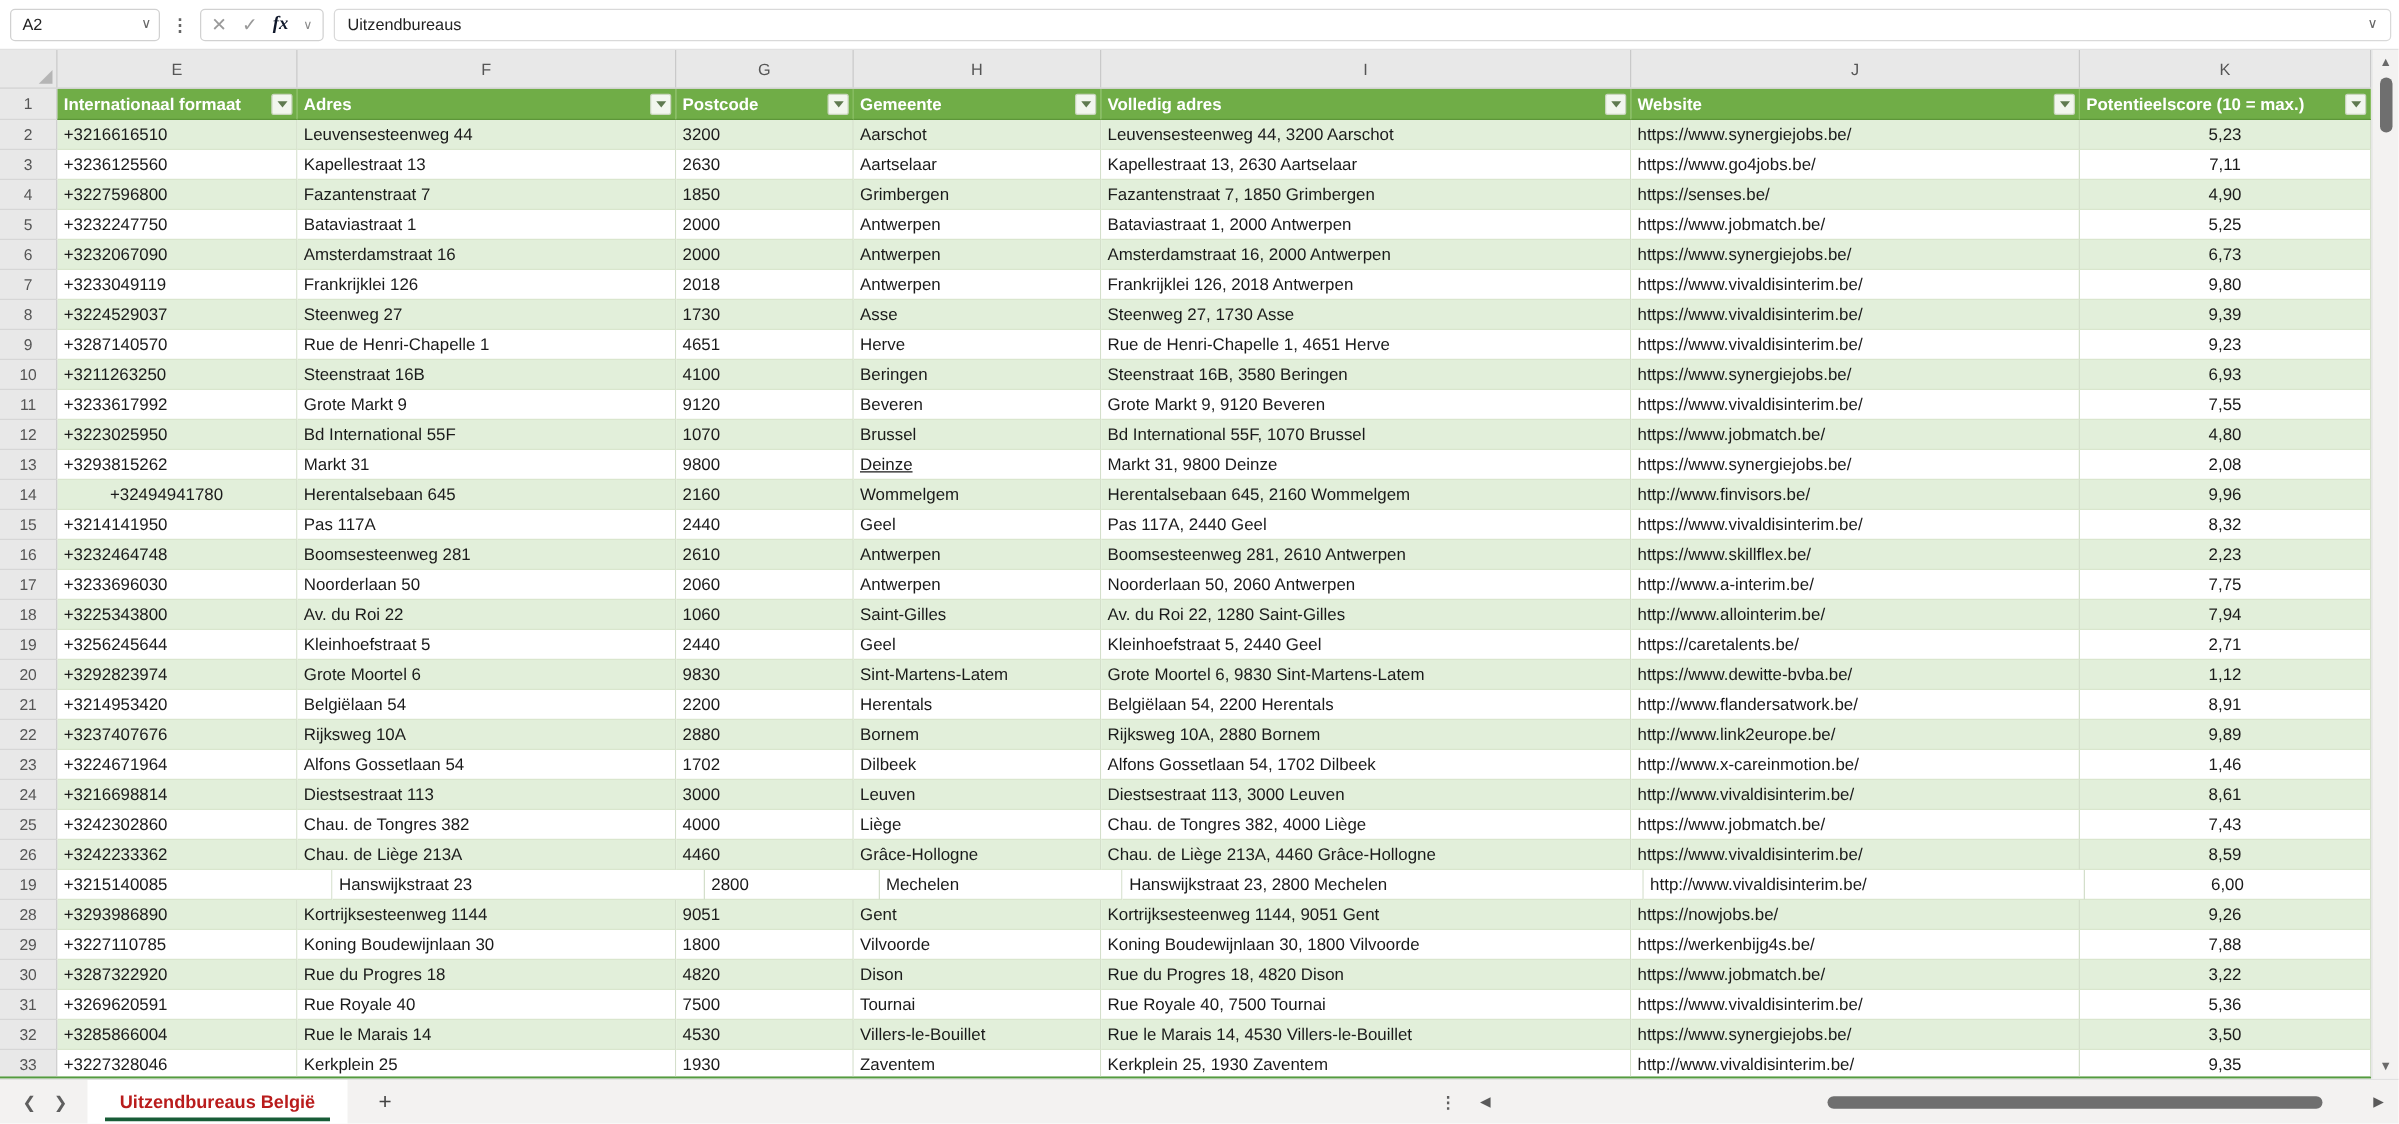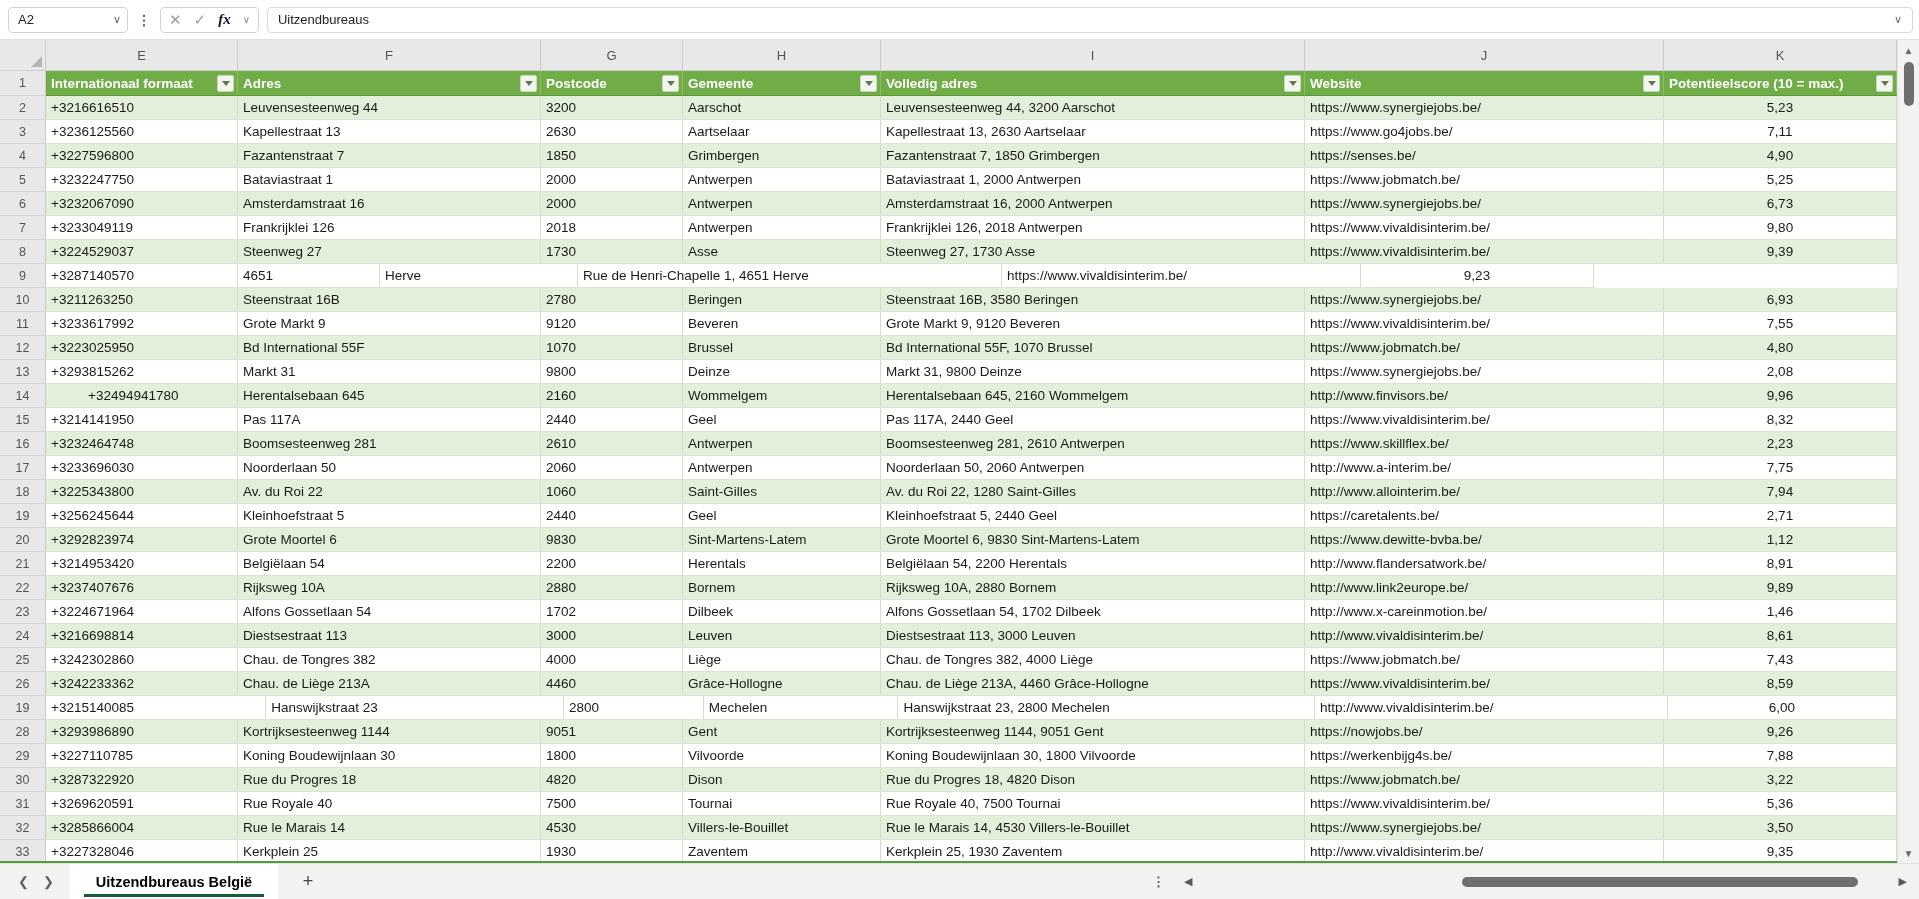--- a/index.html
+++ b/index.html
@@ -66,21 +66,21 @@
   .v-thumb { width:10px; height:44px; background:#6f6f6f; border-radius:6px; margin-top:2px; }
   .v-fill { flex:1; }
 
   
   .bottom-bar { height:36px; background:#f3f2f1; display:flex; align-items:center;
     flex:0 0 36px; border-top:1px solid #e1e1e1; position:relative; }
   .sheet-nav { display:flex; gap:14px; padding:0 16px 0 18px; color:#5f5f5f; font-size:13px; }
   .sheet-nav span { cursor:default; }
   .sheet-tab { height:36px; background:#fff; display:flex; align-items:center;
     padding:0 26px; position:relative; }
-  .sheet-tab .tab-label { color:#000000; font-weight:bold; font-size:14.5px; }
+  .sheet-tab .tab-label { color:#b91c1c; font-weight:bold; font-size:14.5px; }
   .sheet-tab::after { content:""; position:absolute; left:14px; right:14px; bottom:3px;
     height:3px; background:#185c37; }
   .add-sheet { width:60px; text-align:center; color:#444; font-size:18px; }
   .bb-kebab { position:absolute; left:1152px; color:#5f5f5f; font-size:13px; font-weight:bold; }
   .h-scroll { position:absolute; left:1178px; right:6px; top:0; bottom:0;
     display:flex; align-items:center; }
   .h-arrow { color:#5a5a5a; font-size:11px; padding:0 6px; }
   .h-track { flex:1; position:relative; height:12px; }
   .h-thumb { position:absolute; top:1px; height:10px; left:38%; width:57%;
     background:#6f6f6f; border-radius:6px; }
@@ -220,31 +220,32 @@
             <div class="cell" style="width: 303px;">Steenweg 27</div>
             <div class="cell" style="width: 142px;">1730</div>
             <div class="cell" style="width: 198px;">Asse</div>
             <div class="cell" style="width: 424px;">Steenweg 27, 1730 Asse</div>
             <div class="cell" style="width: 359px;">https://www.vivaldisinterim.be/</div>
             <div class="cell center" style="width: 233px;">9,39</div>
           </div>
           <div class="g-row plain">
             <div class="rownum">9</div>
             <div class="cell" style="width: 192px;">+3287140570</div>
+            <div class="cell" style="width: 303px;">Rue de Henri-Chapelle 1</div>
             <div class="cell" style="width: 142px;">4651</div>
             <div class="cell" style="width: 198px;">Herve</div>
             <div class="cell" style="width: 424px;">Rue de Henri-Chapelle 1, 4651 Herve</div>
             <div class="cell" style="width: 359px;">https://www.vivaldisinterim.be/</div>
             <div class="cell center" style="width: 233px;">9,23</div>
           </div>
           <div class="g-row banded">
             <div class="rownum">10</div>
             <div class="cell" style="width: 192px;">+3211263250</div>
             <div class="cell" style="width: 303px;">Steenstraat 16B</div>
-            <div class="cell" style="width: 142px;">2780</div>
+            <div class="cell" style="width: 142px;">4100</div>
             <div class="cell" style="width: 198px;">Beringen</div>
             <div class="cell" style="width: 424px;">Steenstraat 16B, 3580 Beringen</div>
             <div class="cell" style="width: 359px;">https://www.synergiejobs.be/</div>
             <div class="cell center" style="width: 233px;">6,93</div>
           </div>
           <div class="g-row plain">
             <div class="rownum">11</div>
             <div class="cell" style="width: 192px;">+3233617992</div>
             <div class="cell" style="width: 303px;">Grote Markt 9</div>
             <div class="cell" style="width: 142px;">9120</div>
@@ -261,21 +262,21 @@
             <div class="cell" style="width: 198px;">Brussel</div>
             <div class="cell" style="width: 424px;">Bd International 55F, 1070 Brussel</div>
             <div class="cell" style="width: 359px;">https://www.jobmatch.be/</div>
             <div class="cell center" style="width: 233px;">4,80</div>
           </div>
           <div class="g-row plain">
             <div class="rownum">13</div>
             <div class="cell" style="width: 192px;">+3293815262</div>
             <div class="cell" style="width: 303px;">Markt 31</div>
             <div class="cell" style="width: 142px;">9800</div>
-            <div class="cell" style="width: 198px;">Deinze</div>
+            <div class="cell" style="width: 198px; text-decoration: underline;">Deinze</div>
             <div class="cell" style="width: 424px;">Markt 31, 9800 Deinze</div>
             <div class="cell" style="width: 359px;">https://www.synergiejobs.be/</div>
             <div class="cell center" style="width: 233px;">2,08</div>
           </div>
           <div class="g-row banded">
             <div class="rownum">14</div>
             <div class="cell" style="width: 192px; padding-left: 42px;">+32494941780</div>
             <div class="cell" style="width: 303px;">Herentalsebaan 645</div>
             <div class="cell" style="width: 142px;">2160</div>
             <div class="cell" style="width: 198px;">Wommelgem</div>

